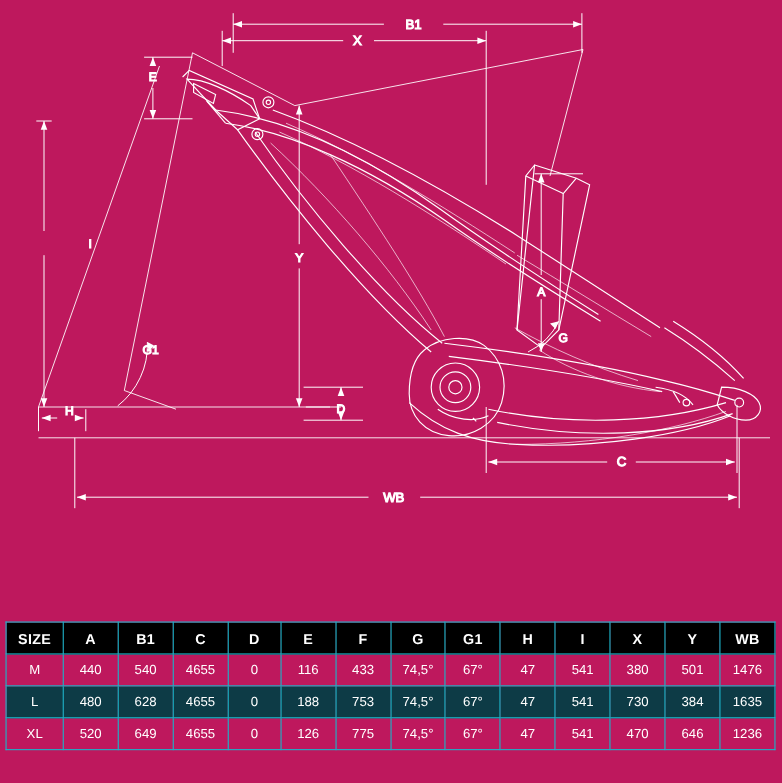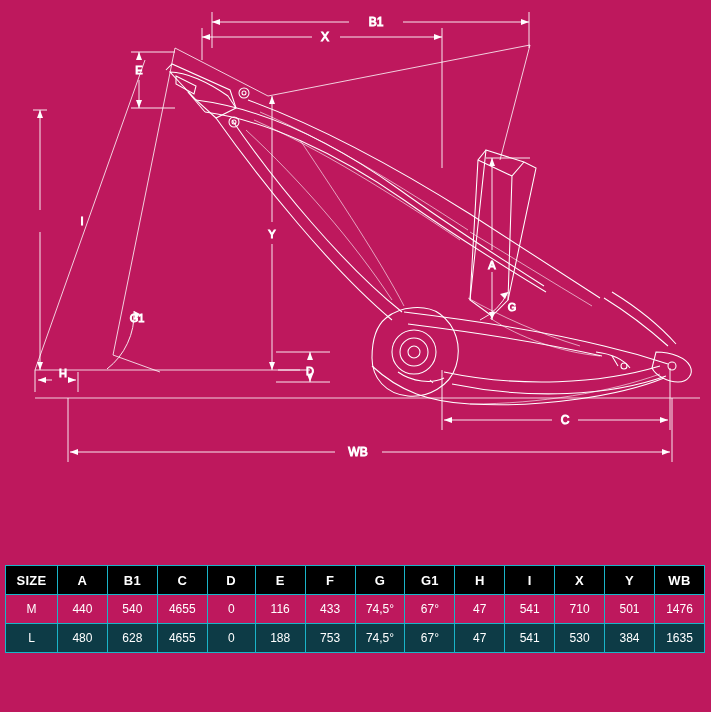--- a/index.html
+++ b/index.html
@@ -310,37 +310,53 @@
           <td>440</td>
           <td>540</td>
           <td>4655</td>
           <td>0</td>
           <td>116</td>
           <td>433</td>
           <td>74,5°</td>
           <td>67°</td>
           <td>47</td>
           <td>541</td>
-          <td>710</td>
+          <td>380</td>
           <td>501</td>
           <td>1476</td>
         </tr>
         <tr class="alt">
           <td class="sizecell">L</td>
           <td>480</td>
           <td>628</td>
           <td>4655</td>
           <td>0</td>
           <td>188</td>
           <td>753</td>
           <td>74,5°</td>
           <td>67°</td>
           <td>47</td>
           <td>541</td>
-          <td>530</td>
+          <td>730</td>
           <td>384</td>
           <td>1635</td>
+        </tr>
+        <tr>
+          <td class="sizecell">XL</td>
+          <td>520</td>
+          <td>649</td>
+          <td>4655</td>
+          <td>0</td>
+          <td>126</td>
+          <td>775</td>
+          <td>74,5°</td>
+          <td>67°</td>
+          <td>47</td>
+          <td>541</td>
+          <td>470</td>
+          <td>646</td>
+          <td>1236</td>
         </tr>
       </tbody>
     </table>
   </div>
 
 </div>
 
 </body></html>

